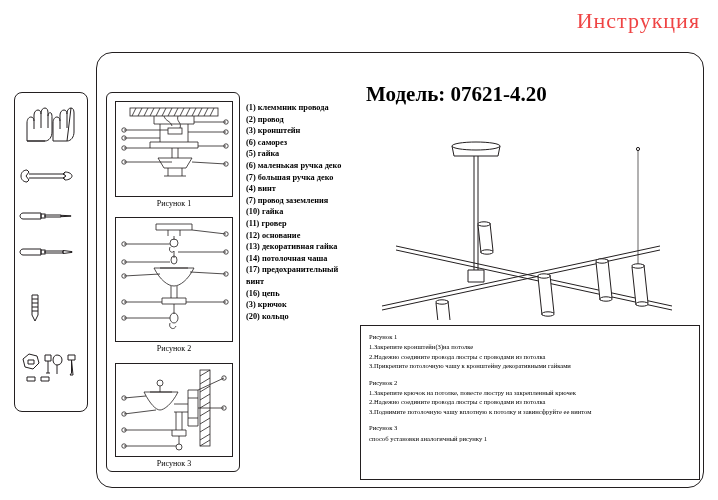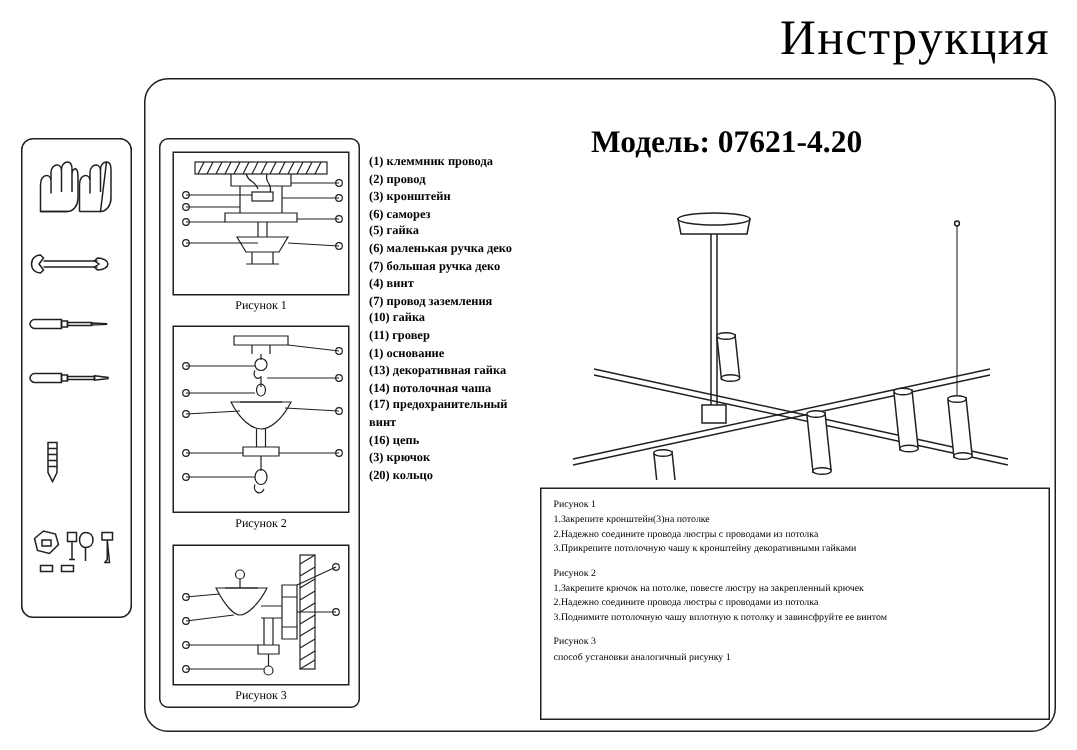--- a/index.html
+++ b/index.html
@@ -19,24 +19,24 @@
     position: absolute;
     left: 0; top: 0;
     width: 718px;
     height: 500px;
   }
   
   .title {
     position: absolute;
     right: 18px;
     top: 8px;
-    font-size: 33px;
+    font-size: 22px;
     letter-spacing: 1px;
     font-family: "Liberation Serif", serif;
-    color: #000000;
+    color: #ef4444;
   }
   
   .main-frame {
     position: absolute;
     left: 96px;
     top: 52px;
     width: 608px;
     height: 436px;
     border: 1px solid #231f20;
     border-radius: 16px;
@@ -105,21 +105,20 @@
   }
   .parts-list div { white-space: nowrap; }
   
   .model {
     position: absolute;
     left: 366px;
     top: 82px;
     font-size: 21px;
     font-weight: bold;
     font-family: "Liberation Serif", serif;
-    margin-left: 28px;
   }
   
   .product-area {
     position: absolute;
     left: 360px;
     top: 120px;
     width: 338px;
     height: 200px;
   }
   
@@ -352,21 +351,21 @@
     <div>(2) провод</div>
     <div>(3) кронштейн</div>
     <div>(6) саморез</div>
     <div>(5) гайка</div>
     <div>(6) маленькая ручка деко</div>
     <div>(7) большая ручка деко</div>
     <div>(4) винт</div>
     <div>(7) провод заземления</div>
     <div>(10) гайка</div>
     <div>(11) гровер</div>
-    <div>(1) основание</div>
+    <div>(12) основание</div>
     <div>(13) декоративная гайка</div>
     <div>(14) потолочная чаша</div>
     <div>(17) предохранительный</div>
     <div>винт</div>
     <div>(16) цепь</div>
     <div>(3) крючок</div>
     <div>(20) кольцо</div>
   </div>
 
   <div class="model">Модель: 07621-4.20</div>

